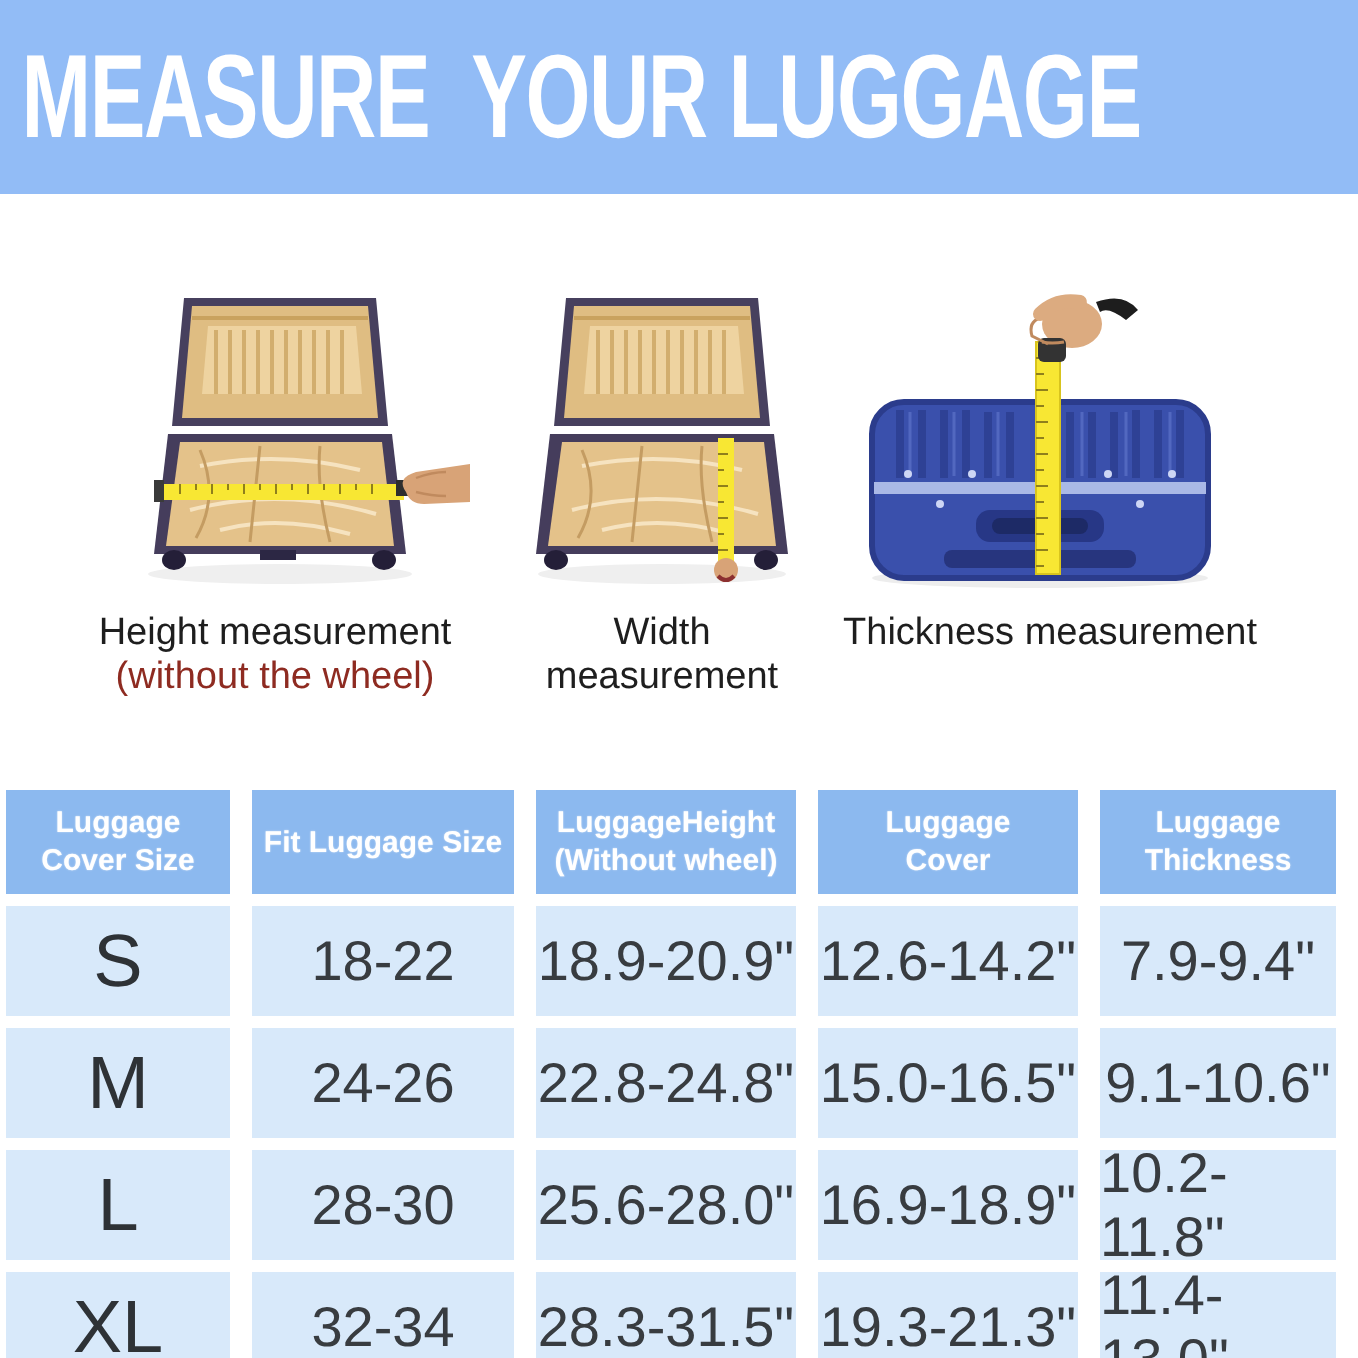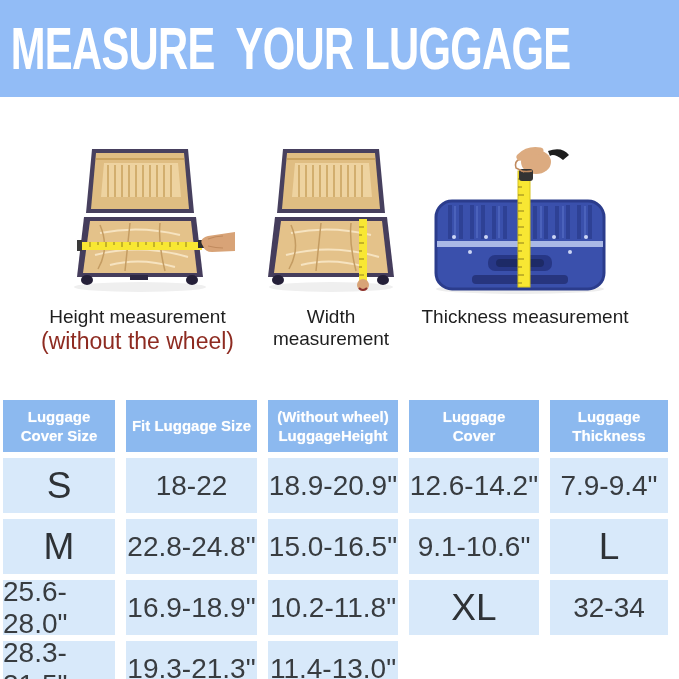--- a/index.html
+++ b/index.html
@@ -15,21 +15,21 @@
 
   
   .figures { display:flex; margin-top:46px; align-items:flex-start; }
   .figure { display:flex; flex-direction:column; align-items:center; }
   .fig-1 { margin-left:40px; width:195px; }
   .fig-2 { margin-left:12px; width:168px; }
   .fig-3 { margin-left:4px; width:212px; }
   .fig-art { height:152px; }
   .fig-caption { margin-top:11px; font-size:19px; color:#1e1e1e;
                  text-align:center; line-height:1.17; }
-  .fig-subcaption { font-size:23px; color:var(--subcaption-red,#8e2b21);
+  .fig-subcaption { font-size:19px; color:var(--subcaption-red,#8e2b21);
                     text-align:center; line-height:1.17; }
 
   
   .size-table { margin:45px 9px 0 3px; display:grid;
                 grid-template-columns:112px 131px 130px 130px 118px;
                 column-gap:11px; row-gap:6px; }
   .th { background:var(--header-bg,#8cb9ef); height:52px; color:#fff;
         font-weight:bold; font-size:15px; line-height:1.3;
         display:flex; flex-direction:column; align-items:center;
         justify-content:center; text-align:center;
@@ -149,44 +149,46 @@
 
   <div class="th">
     <span>Luggage</span>
     <span>Cover Size</span>
   </div>
   <div class="th">
     <span>Fit Luggage Size</span>
     <span></span>
   </div>
   <div class="th">
+    <span>LuggageHeight</span>
     <span>(Without wheel)</span>
-    <span>LuggageHeight</span>
   </div>
   <div class="th">
     <span>Luggage</span>
     <span>Cover</span>
   </div>
   <div class="th">
     <span>Luggage</span>
     <span>Thickness</span>
   </div>
 
   <div class="td size">S</div>
   <div class="td">18-22</div>
   <div class="td">18.9-20.9"</div>
   <div class="td">12.6-14.2"</div>
   <div class="td">7.9-9.4"</div>
 
   <div class="td size">M</div>
+  <div class="td">24-26</div>
   <div class="td">22.8-24.8"</div>
   <div class="td">15.0-16.5"</div>
   <div class="td">9.1-10.6"</div>
 
   <div class="td size">L</div>
+  <div class="td">28-30</div>
   <div class="td">25.6-28.0"</div>
   <div class="td">16.9-18.9"</div>
   <div class="td">10.2-11.8"</div>
 
   <div class="td size">XL</div>
   <div class="td">32-34</div>
   <div class="td">28.3-31.5"</div>
   <div class="td">19.3-21.3"</div>
   <div class="td">11.4-13.0"</div>
 </div>

